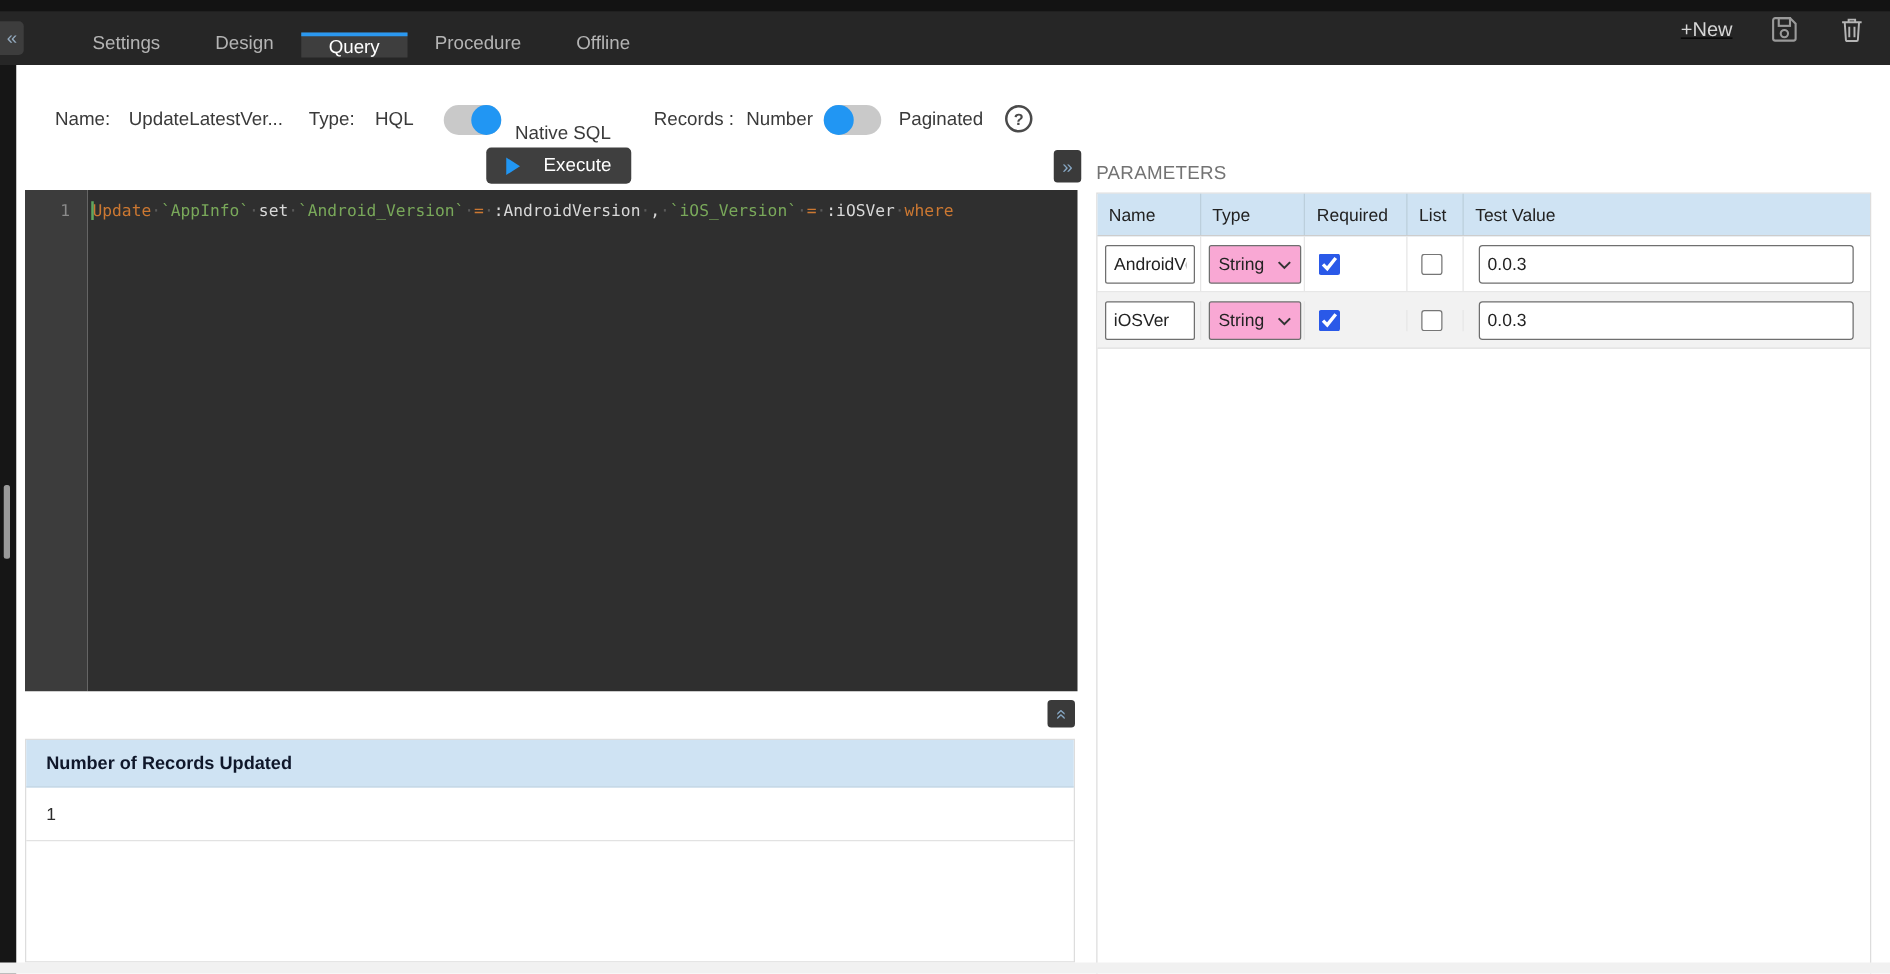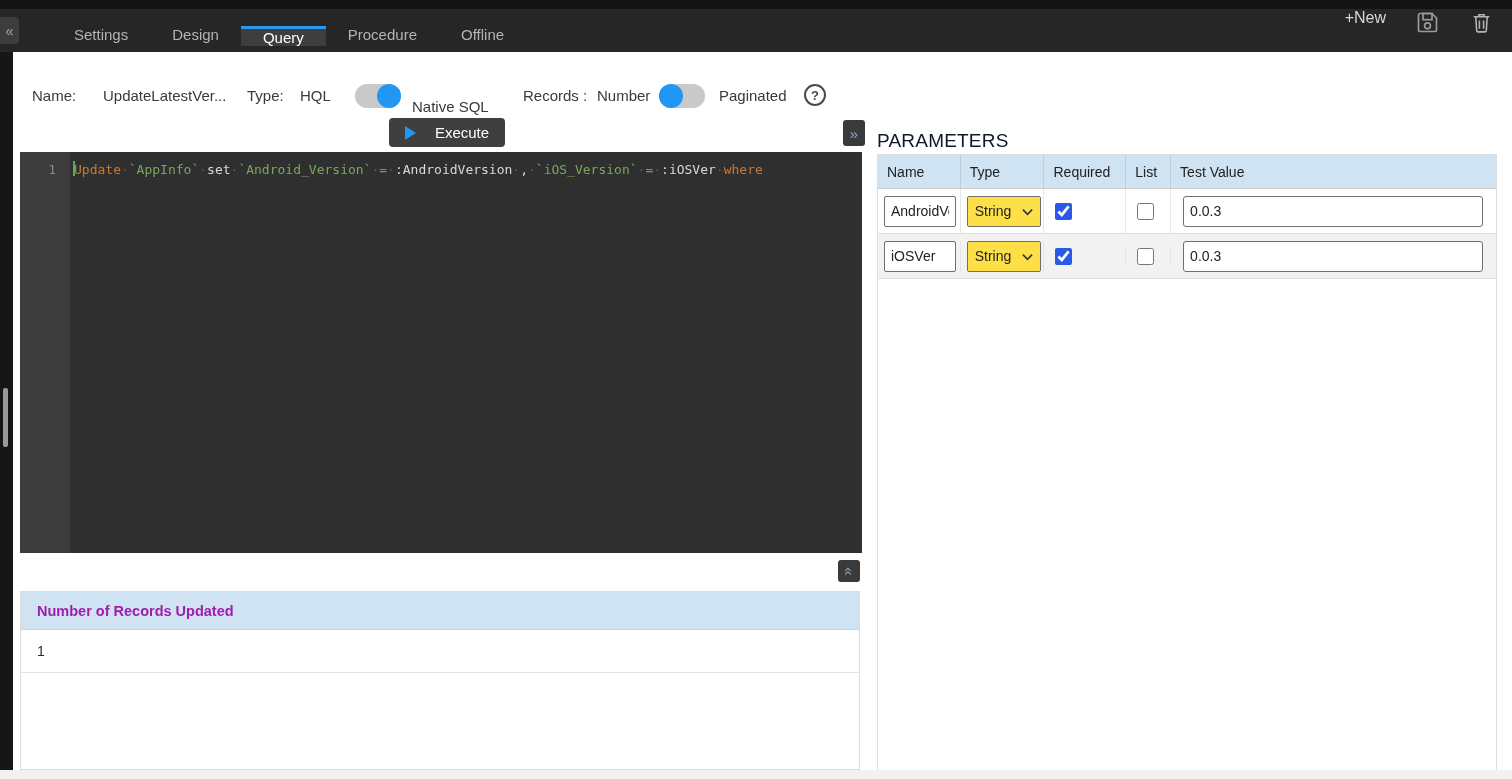--- a/index.html
+++ b/index.html
@@ -8,21 +8,21 @@
   .page { position:relative; width:1512px; height:779px; background:#fff; }
 
   
   .topbar { position:absolute; left:0; top:0; width:1512px; height:52px; background:#262626; }
   .topstrip { position:absolute; left:0; top:0; width:1512px; height:9px; background:#131313; }
   .collapse-btn { position:absolute; left:0; top:17px; width:19px; height:27px; background:#3d3d3d;
     border:none; border-radius:0 4px 4px 0; color:#93a9bd; font-size:15px; cursor:pointer; line-height:27px; }
   .tabs { position:absolute; left:52px; top:26px; height:43px; display:flex; align-items:flex-start; }
   .tab { padding:0 22px; display:flex; align-items:center; color:#b4b4b4; font-size:15px; cursor:pointer; }
   .tab.active { background:#3e3e3e; color:#fff; border-top:3px solid #2b98f0; padding-top:0; }
-  .topbar-right { position:absolute; right:18px; top:9px; height:31px; display:flex; align-items:flex-start; gap:28px; }
+  .topbar-right { position:absolute; right:18px; top:9px; height:31px; display:flex; align-items:center; gap:28px;text-decoration:underline; }
   .newbtn { background:none; border:none; color:#d6d6d6; font-size:16px; cursor:pointer; }
   .iconbtn { background:none; border:none; cursor:pointer; display:flex; align-items:center; }
 
   
   .left-strip { position:absolute; left:0; top:52px; width:13px; height:727px; background:#161616; }
   .left-strip .thumb { position:absolute; left:3px; top:336px; width:5px; height:59px; background:#9a9a9a; border-radius:2px; }
 
   
   .ctl { position:absolute; height:26px; line-height:26px; font-size:15px; color:#3a3a3a; }
   .toggle { position:absolute; width:46px; height:24px; border-radius:12px; background:#c9c9c9; cursor:pointer; }
@@ -53,42 +53,42 @@
   .tk-id { color:#79a85a; }
   .tk-pl { color:#d8d8d8; }
   .tk-op { color:#cc7832; }
   .tk-num { color:#6897bb; }
   .tk-ws { color:#5a5a5a; }
   .tk-pw { color:#5a5a5a; }
 
   
   .results { position:absolute; left:20px; top:591px; width:840px; height:179px; border:1px solid #ddd; background:#fff; }
   .results-header { height:38px; background:#cfe3f3; border-bottom:1px solid #c4d6e4; display:flex;
-    align-items:center; padding-left:16px; font-size:14.5px; font-weight:bold; color:#a21caf; }
+    align-items:center; padding-left:16px; font-size:14.5px; font-weight:bold; color:#0f172a; }
   .results-row { height:43px; border-bottom:1px solid #e2e2e2; display:flex; align-items:center;
     padding-left:16px; font-size:14px; color:#2c2c2c; }
 
   
-  .params-title { position:absolute; left:877px; top:130px; font-size:19px; color:#0f172a; letter-spacing:.2px; }
+  .params-title { position:absolute; left:877px; top:130px; font-size:15px; color:#737373; letter-spacing:.2px; }
   .params-table { position:absolute; left:877px; top:154px; width:620px; height:654px; border:1px solid #ddd; background:#fff; }
   .p-header { display:flex; height:34px; background:#cfe3f3; border-bottom:1px solid #cdcdcd; }
   .p-header .cell { display:flex; align-items:center; padding-left:9px; font-size:14px; color:#222;
     border-right:1px solid #bccfdc; }
   .p-row { display:flex; height:45px; border-bottom:1px solid #e0e0e0; }
   .p-row .cell { display:flex; align-items:center; padding-left:6px; border-right:1px solid #e6e6e6; }
   .p-row.alt { background:#f2f2f2;align-items:center; }
   .col-name { width:83px; } .col-type { width:84px; } .col-req { width:82px; }
   .col-list { width:45px; } .col-test { width:326px; border-right:none !important; }
   .cell:last-child { border-right:none; }
 
   .p-input { height:31px; border:1px solid #6f6f6f; border-radius:2px; background:#fff;
     font-size:14px; color:#222; padding:0 6px; font-family:"Liberation Sans", sans-serif; }
   .name-input { width:72px; }
   .test-input { width:300px; margin-left:6px; border-radius:3px; }
-  .select { width:74px; height:31px; border:1px solid #6f6f6f; border-radius:2px; background:#fde047;
+  .select { width:74px; height:31px; border:1px solid #6f6f6f; border-radius:2px; background:#f9a8d4;
     display:flex; align-items:center; justify-content:space-between; padding:0 7px; font-size:14px; color:#222; cursor:pointer; }
   .cbx { width:17px; height:17px; accent-color:#2a59e8; cursor:pointer; margin-left:3px; }
   .req-pad { padding-left:8px !important; } .list-pad { padding-left:8px !important; }
 
   .bottom-strip { position:absolute; left:0; top:770px; width:1512px; height:9px; background:#f1f1f1; }
 </style>
 </head>
 <body>
 
 <div class="page">
@@ -126,21 +126,21 @@
           </svg>
         </span>
       </button>
     </div>
   </header>
 
   <div class="left-strip">
     <div class="thumb"></div>
   </div>
 
-  <span class="ctl" style="left:32px; top:83px;text-align:right;">Name:</span>
+  <span class="ctl" style="left:44px; top:83px;text-align:right;">Name:</span>
   <span class="ctl" style="left:103px; top:83px;">UpdateLatestVer...</span>
 
   <span class="ctl" style="left:247px; top:83px;">Type:</span>
   <span class="ctl" style="left:300px; top:83px;">HQL</span>
   <div class="toggle on" style="left:355px; top:84px;">
     <div class="knob"></div>
   </div>
   <span class="ctl" style="left:412px; top:94px;">Native SQL</span>
 
   <span class="ctl" style="left:523px; top:83px;">Records :</span>

